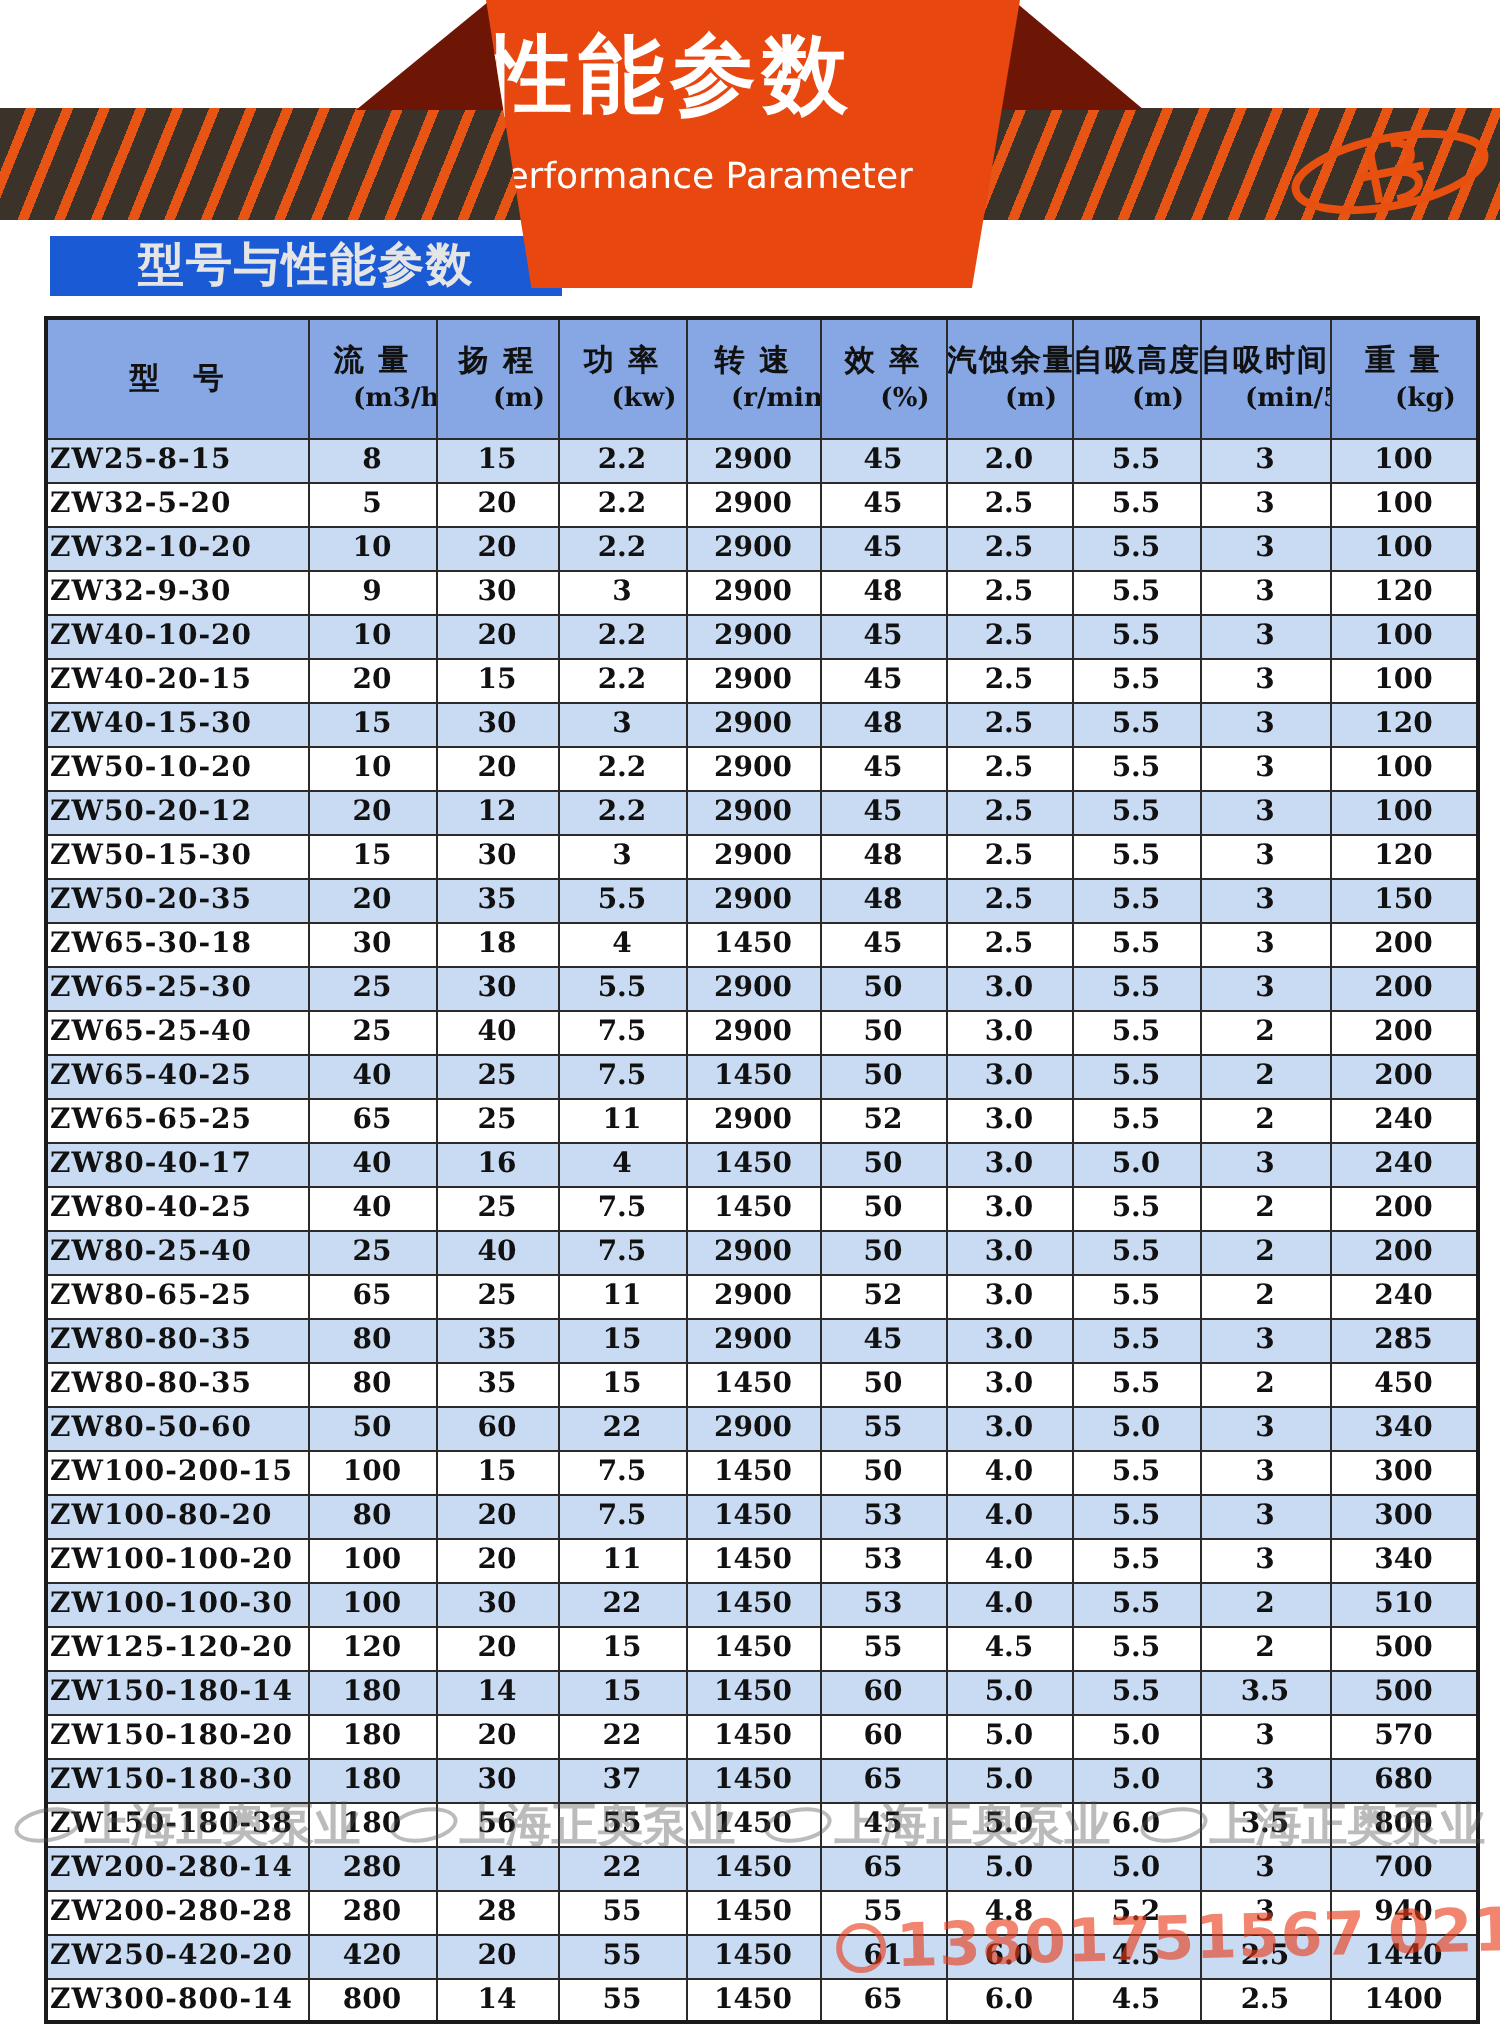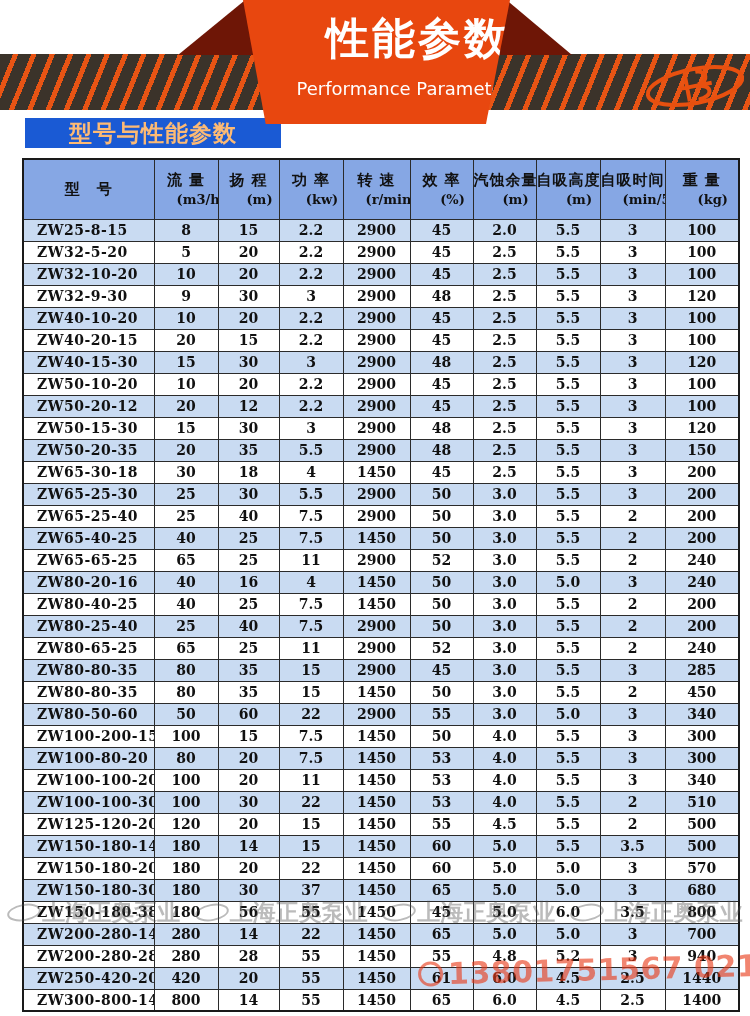--- a/index.html
+++ b/index.html
@@ -25,24 +25,24 @@
     left: 178px; width: 80px;
     background: #6e1606;
     clip-path: polygon(84% 0, 0 100%, 100% 100%);
   }
   .tri-right {
     left: 494px; width: 78px;
     background: #6e1606;
     clip-path: polygon(16% 0, 100% 100%, 0 100%);
   }
   .trapezoid {
-    position: absolute; left: 243px; top: 0; width: 267px; height: 124px;
+    position: absolute; left: 243px; top: 0; width: 267px; height: 144px;
     background: #e8470f;
     clip-path: polygon(0 0, 100% 0, 91% 100%, 8.5% 100%);
-    text-align: right;
+    text-align: left;
     z-index: 2;
   }
   .title-cn {
     margin-top: 16px;
     color: #ffffff;
     font-size: 43px;
     font-weight: bold;
     letter-spacing: 3px;
     line-height: 1.05;
     font-family: "DejaVu Sans", sans-serif;
@@ -54,21 +54,21 @@
     font-weight: normal;
     font-family: "DejaVu Sans", sans-serif;
   }
   .logo-svg { position: absolute; left: 640px; top: 60px; z-index: 1; }
 
   
   .section-label {
     position: absolute; left: 25px; top: 118px;
     width: 256px; height: 30px;
     background: #1a5ad4;
-    color: #fdba74;
+    color: #e5e5e5;
     font-size: 23px; font-weight: bold;
     text-align: center; line-height: 30px;
     letter-spacing: 1px;
     font-family: "DejaVu Sans", sans-serif;
   }
 
   
   table.perf {
     position: absolute; left: 22px; top: 158px;
     width: 716px;
@@ -93,21 +93,21 @@
   .cname { font-size: 15px; font-weight: bold; letter-spacing: 1px; }
   .cunit { font-size: 13px; font-weight: bold; font-family: "DejaVu Serif", serif; margin-top: 2px; padding-left: 22px; }
   table.perf tbody td {
     height: 22px;
     font-family: "DejaVu Serif", serif;
     font-size: 14px;
     font-weight: bold;
   }
   table.perf tbody tr:nth-child(odd) td { background: #c9dbf2; }
   table.perf tbody tr:nth-child(even) td { background: #ffffff; }
-  table.perf td.model { text-align: left; padding-left: 13px; letter-spacing: 0.5px; }
+  table.perf td.model { text-align: left; padding-left: 1px; letter-spacing: 0.5px; }
 
   
   .wm-brand {
     position: absolute; left: 0; top: 899px; width: 750px; height: 26px;
     display: flex; justify-content: space-around; align-items: center;
     color: rgba(75, 75, 75, 0.38);
     font-size: 23px; font-weight: bold;
     font-family: "DejaVu Sans", sans-serif;
     pointer-events: none; z-index: 3;
   }
@@ -403,21 +403,21 @@
           <td>25</td>
           <td>11</td>
           <td>2900</td>
           <td>52</td>
           <td>3.0</td>
           <td>5.5</td>
           <td>2</td>
           <td>240</td>
         </tr>
         <tr>
-          <td class="model">ZW80-20-16</td>
+          <td class="model">ZW80-40-17</td>
           <td>40</td>
           <td>16</td>
           <td>4</td>
           <td>1450</td>
           <td>50</td>
           <td>3.0</td>
           <td>5.0</td>
           <td>3</td>
           <td>240</td>
         </tr>

